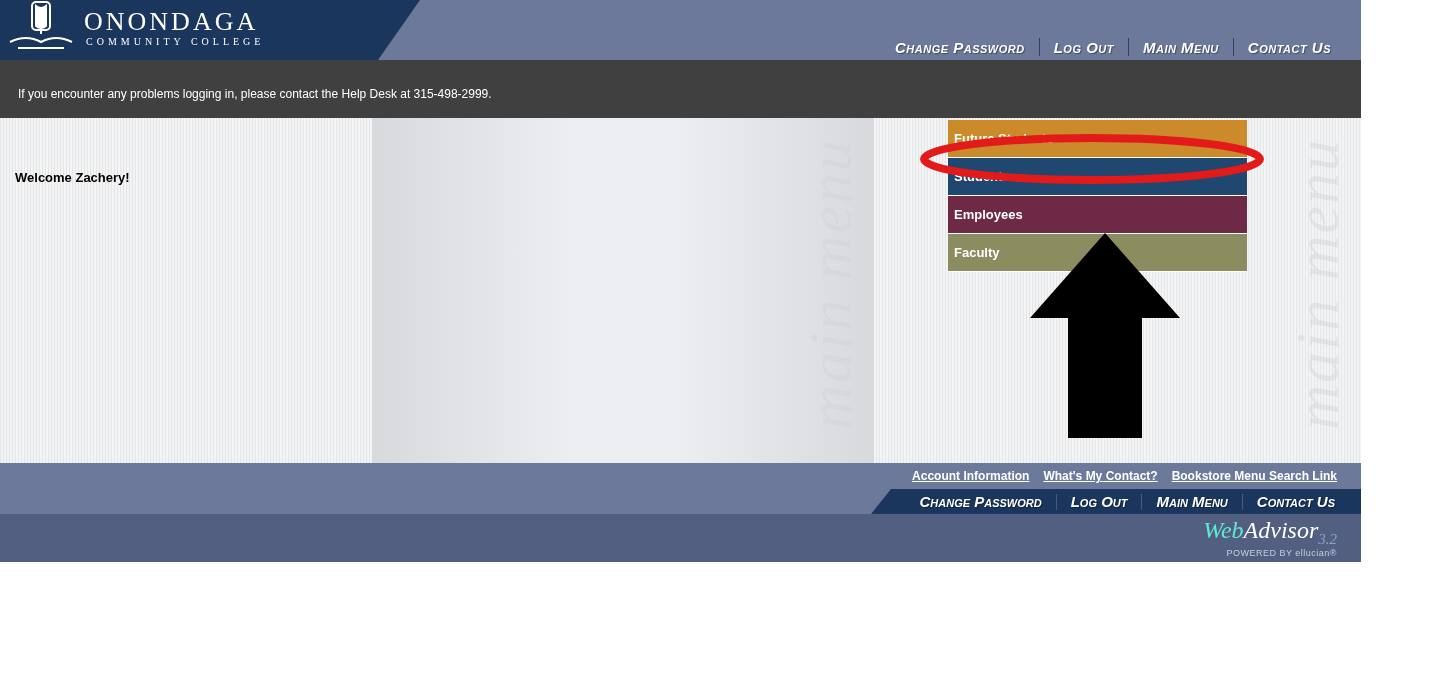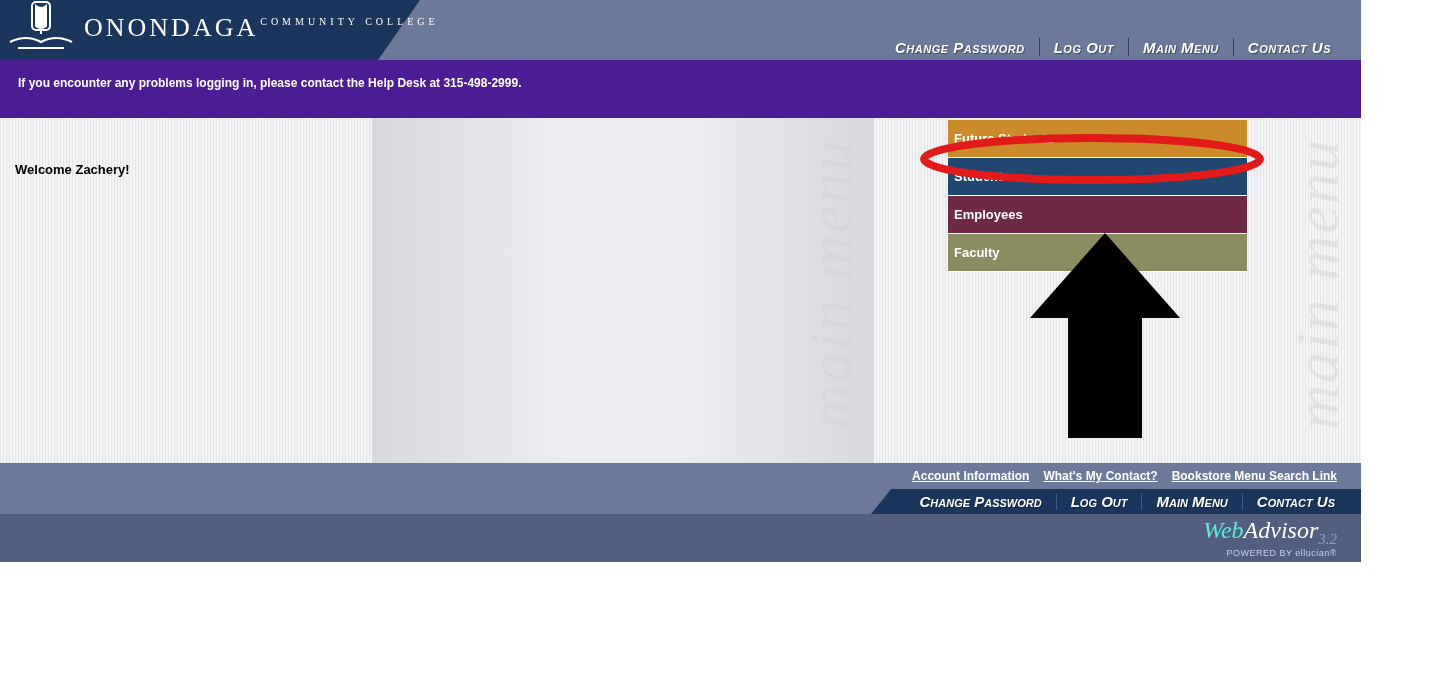--- a/index.html
+++ b/index.html
@@ -31,20 +31,21 @@
     position: absolute;
     left: 6px; top: 0;
     display: flex;
     align-items: center;
     color: #fff;
     gap: 8px;
   }
   .logo-mark svg { display: block; }
   .logo-text {
     display: flex;
+    flex-direction: column;
     line-height: 1;
   }
   .logo-text .t1 {
     font-family: Georgia, 'Times New Roman', serif;
     font-size: 26px;
     letter-spacing: 3px;
     font-weight: normal;
   }
   .logo-text .t2 {
     font-family: Liberation Serif, serif;
@@ -72,25 +73,25 @@
     cursor: pointer;
     text-shadow: 1px 1px 1px rgba(0,0,0,0.4);
   }
   .top-nav .sep {
     width: 1px;
     height: 18px;
     background: #30405f;
   }
   
   .help-strip {
-    background: #4c1d95;
+    background: #404040;
     color: #fff;
     font-size: 12px;
-    font-weight: bold;
-    padding: 14px 0 28px 18px;
+    font-weight: normal;
+    padding: 14px 0 17px 18px;
     height: 58px;
     display: flex;
     align-items: flex-end;
   }
   
   .main-area {
     position: relative;
     height: 345px;
     background:
       repeating-linear-gradient(90deg, #e5e5e6 0 1px, #f3f4f6 1px 3px);
@@ -100,21 +101,21 @@
     left: 372px;
     top: 0;
     width: 502px;
     height: 345px;
     background: linear-gradient(to right, #d7d9dd 0%, #eceef1 40%, #eceef1 60%, #d7d9dd 100%);
     overflow: hidden;
   }
   .welcome {
     position: absolute;
     left: 15px;
-    top: 44px;
+    top: 52px;
     font-size: 13px;
     font-weight: bold;
     color: #000;
   }
   .watermark {
     position: absolute;
     color: #d0d3d8;
     opacity: 0.45;
     font-style: italic;
     font-size: 62px;

